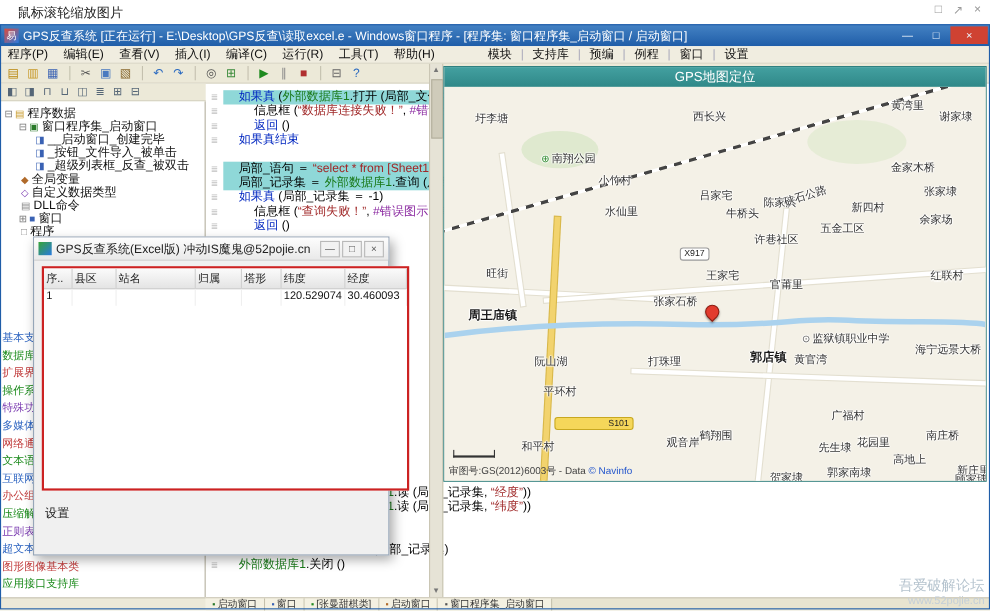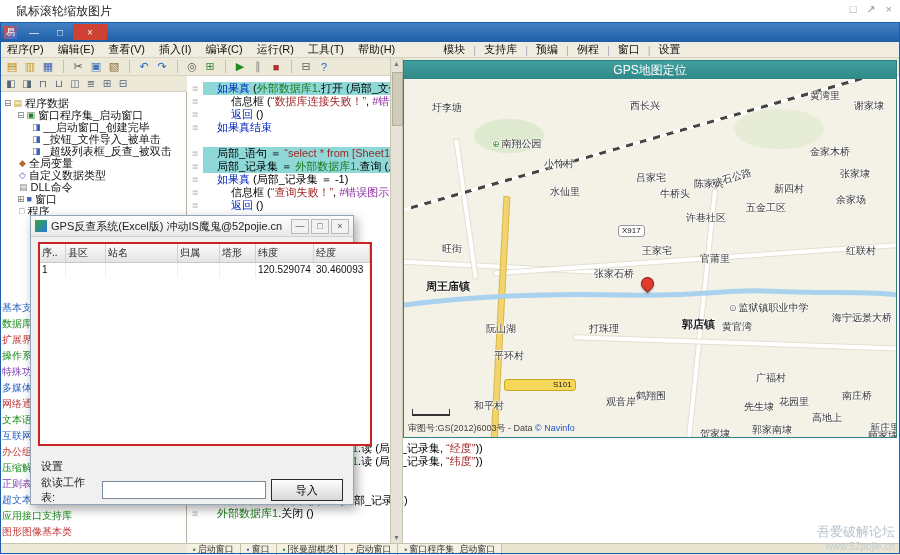--- a/index.html
+++ b/index.html
@@ -142,20 +142,21 @@
     <span>□</span>
     <span>↗</span>
     <span>×</span>
   </span>
 </div>
 
 <div id="win-frame"></div>
 
 <div id="titlebar">
   <span class="app-ico">易</span>
+  <span class="title-text">GPS反查系统 [正在运行] - E:\Desktop\GPS反查\读取excel.e - Windows窗口程序 - [程序集: 窗口程序集_启动窗口 / 启动窗口]</span>
   <span class="win-btn">—</span>
   <span class="win-btn">□</span>
   <span class="win-btn close">×</span>
 </div>
 
 <div id="menubar">
   <span class="menu-left">
       <span class="menu-item">程序(P)</span>
       <span class="menu-item">编辑(E)</span>
       <span class="menu-item">查看(V)</span>
@@ -273,22 +274,22 @@
       <div class="lib-row" style="color: rgb(26, 138, 26);">操作系统界面功能支持库</div>
       <div class="lib-row" style="color: rgb(122, 58, 176);">特殊功能支持库</div>
       <div class="lib-row" style="color: rgb(42, 98, 192);">多媒体支持库</div>
       <div class="lib-row" style="color: rgb(192, 58, 58);">网络通讯支持库</div>
       <div class="lib-row" style="color: rgb(26, 138, 26);">文本语音支持库</div>
       <div class="lib-row" style="color: rgb(42, 98, 192);">互联网支持库</div>
       <div class="lib-row" style="color: rgb(192, 58, 58);">办公组件支持库</div>
       <div class="lib-row" style="color: rgb(26, 138, 26);">压缩解压支持库</div>
       <div class="lib-row" style="color: rgb(122, 58, 176);">正则表达式支持库</div>
       <div class="lib-row" style="color: rgb(42, 98, 192);">超文本浏览框支持库</div>
+      <div class="lib-row" style="color: rgb(192, 58, 58);">图形图像基本类</div>
       <div class="lib-row" style="color: rgb(26, 138, 26);">应用接口支持库</div>
-      <div class="lib-row" style="color: rgb(192, 58, 58);">图形图像基本类</div>
     </div>
 </div>
 
 <div id="code-area">
   <div id="code-top">
       <div class="code-line hl"><span class="gutter">≣</span><span class="code-body" style="padding-left: 14px;"><span class="c-k">如果真</span><span class="c-t"> (</span><span class="c-o">外部数据库1</span><span class="c-t">.打开 (局部_文件名, , , , , ) ＝ </span><span class="c-k">假</span><span class="c-t">)</span></span></div>
       <div class="code-line"><span class="gutter">≣</span><span class="code-body" style="padding-left: 28px;"><span class="c-t">信息框 (</span><span class="c-s">“数据库连接失败！”</span><span class="c-t">, </span><span class="c-m">#错误图示</span><span class="c-t">, </span><span class="c-s">“错误提示”</span><span class="c-t">)</span></span></div>
       <div class="code-line"><span class="gutter">≣</span><span class="code-body" style="padding-left: 28px;"><span class="c-k">返回</span><span class="c-t"> ()</span></span></div>
       <div class="code-line"><span class="gutter">≣</span><span class="code-body" style="padding-left: 14px;"><span class="c-k">如果真结束</span></span></div>
       <div class="code-line"><span class="gutter"></span><span class="code-body" style="padding-left: 0px;"></span></div>
@@ -406,25 +407,20 @@
             <span class="td" style="width: 40px;"></span>
             <span class="td" style="width: 72px;"></span>
             <span class="td" style="width: 42px;"></span>
             <span class="td" style="width: 36px;"></span>
             <span class="td" style="width: 58px;">120.529074</span>
             <span class="td" style="width: 56px;">30.460093</span>
           </div>
         </div>
     </div>
     <div class="grp-label">设置</div>
-    <div class="set-row">
-      <span>欲读工作表:</span>
-      <input class="set-input" value="" style="">
-      <button class="import-btn">导入</button>
-    </div>
   </div>
 </div>
 
 <div id="corner"></div>
 <div id="tabbar">
     <span class="btab">
       <span class="btab-ico" style="color: rgb(42, 122, 42);">▪</span>
       <span>启动窗口</span>
     </span>
     <span class="btab">

